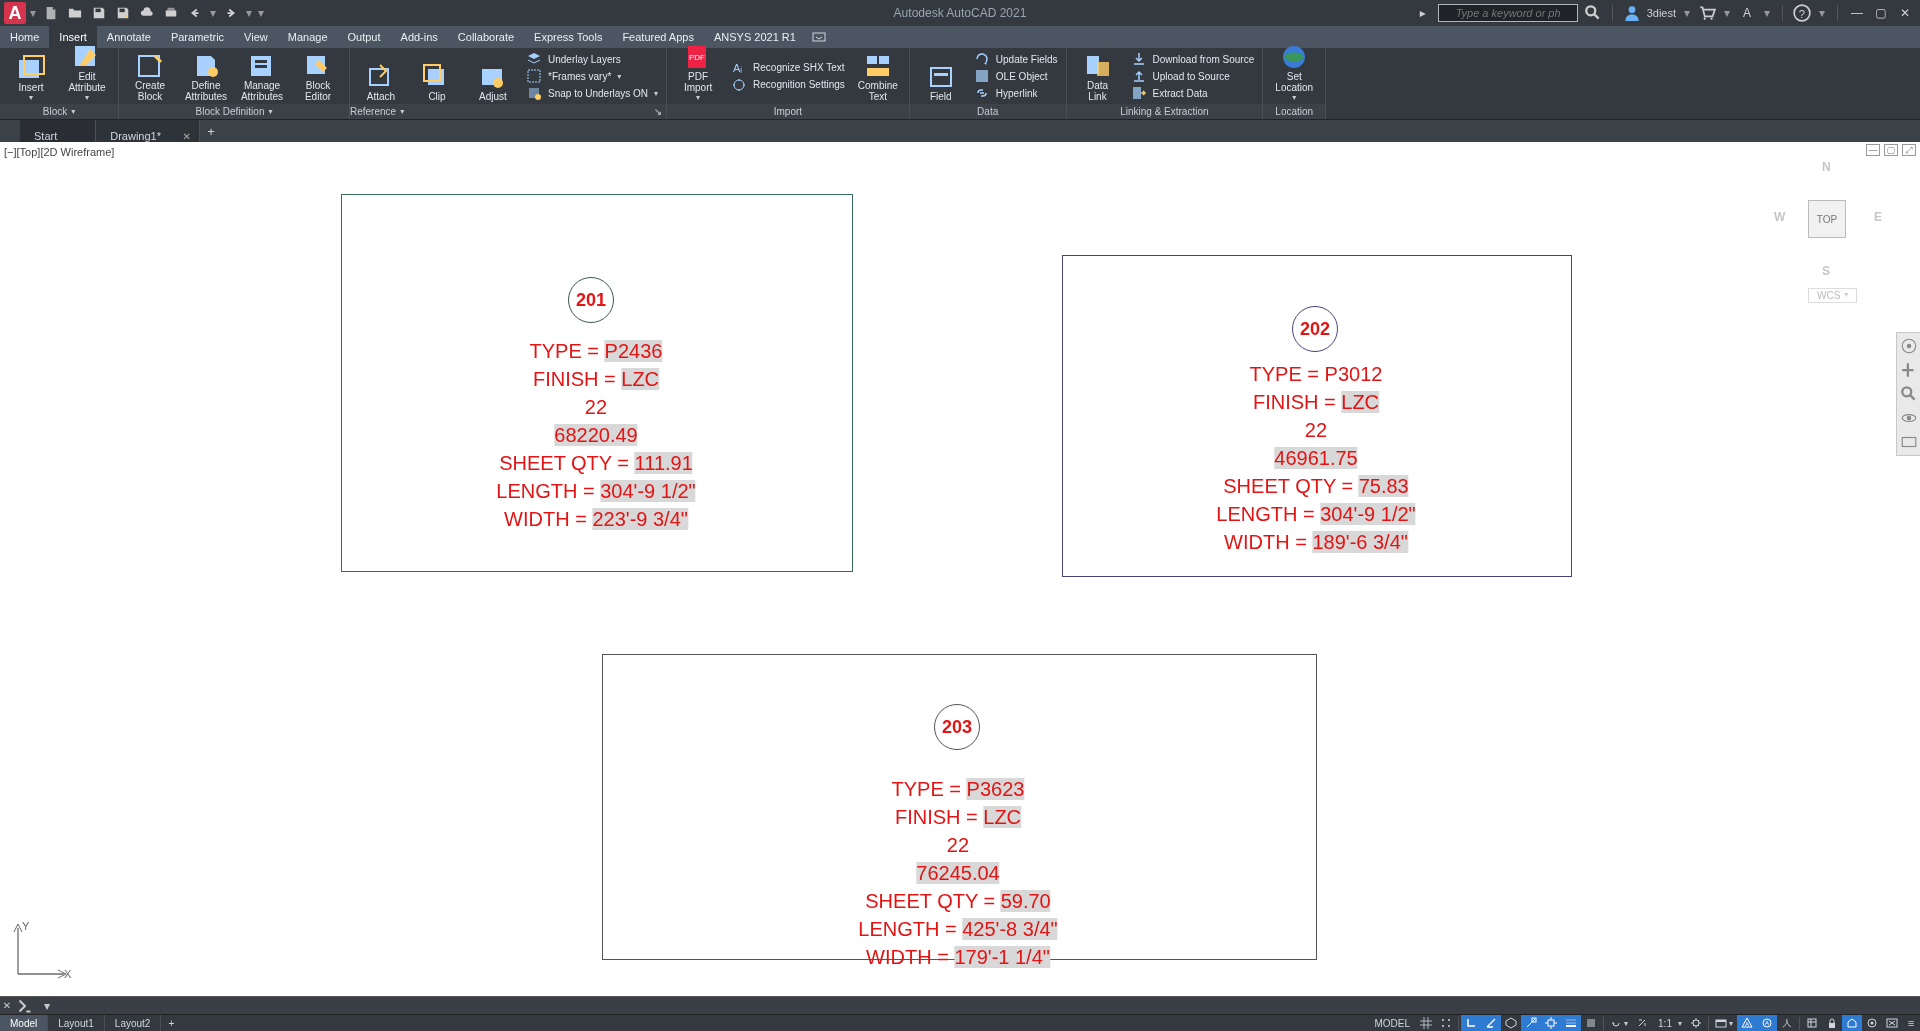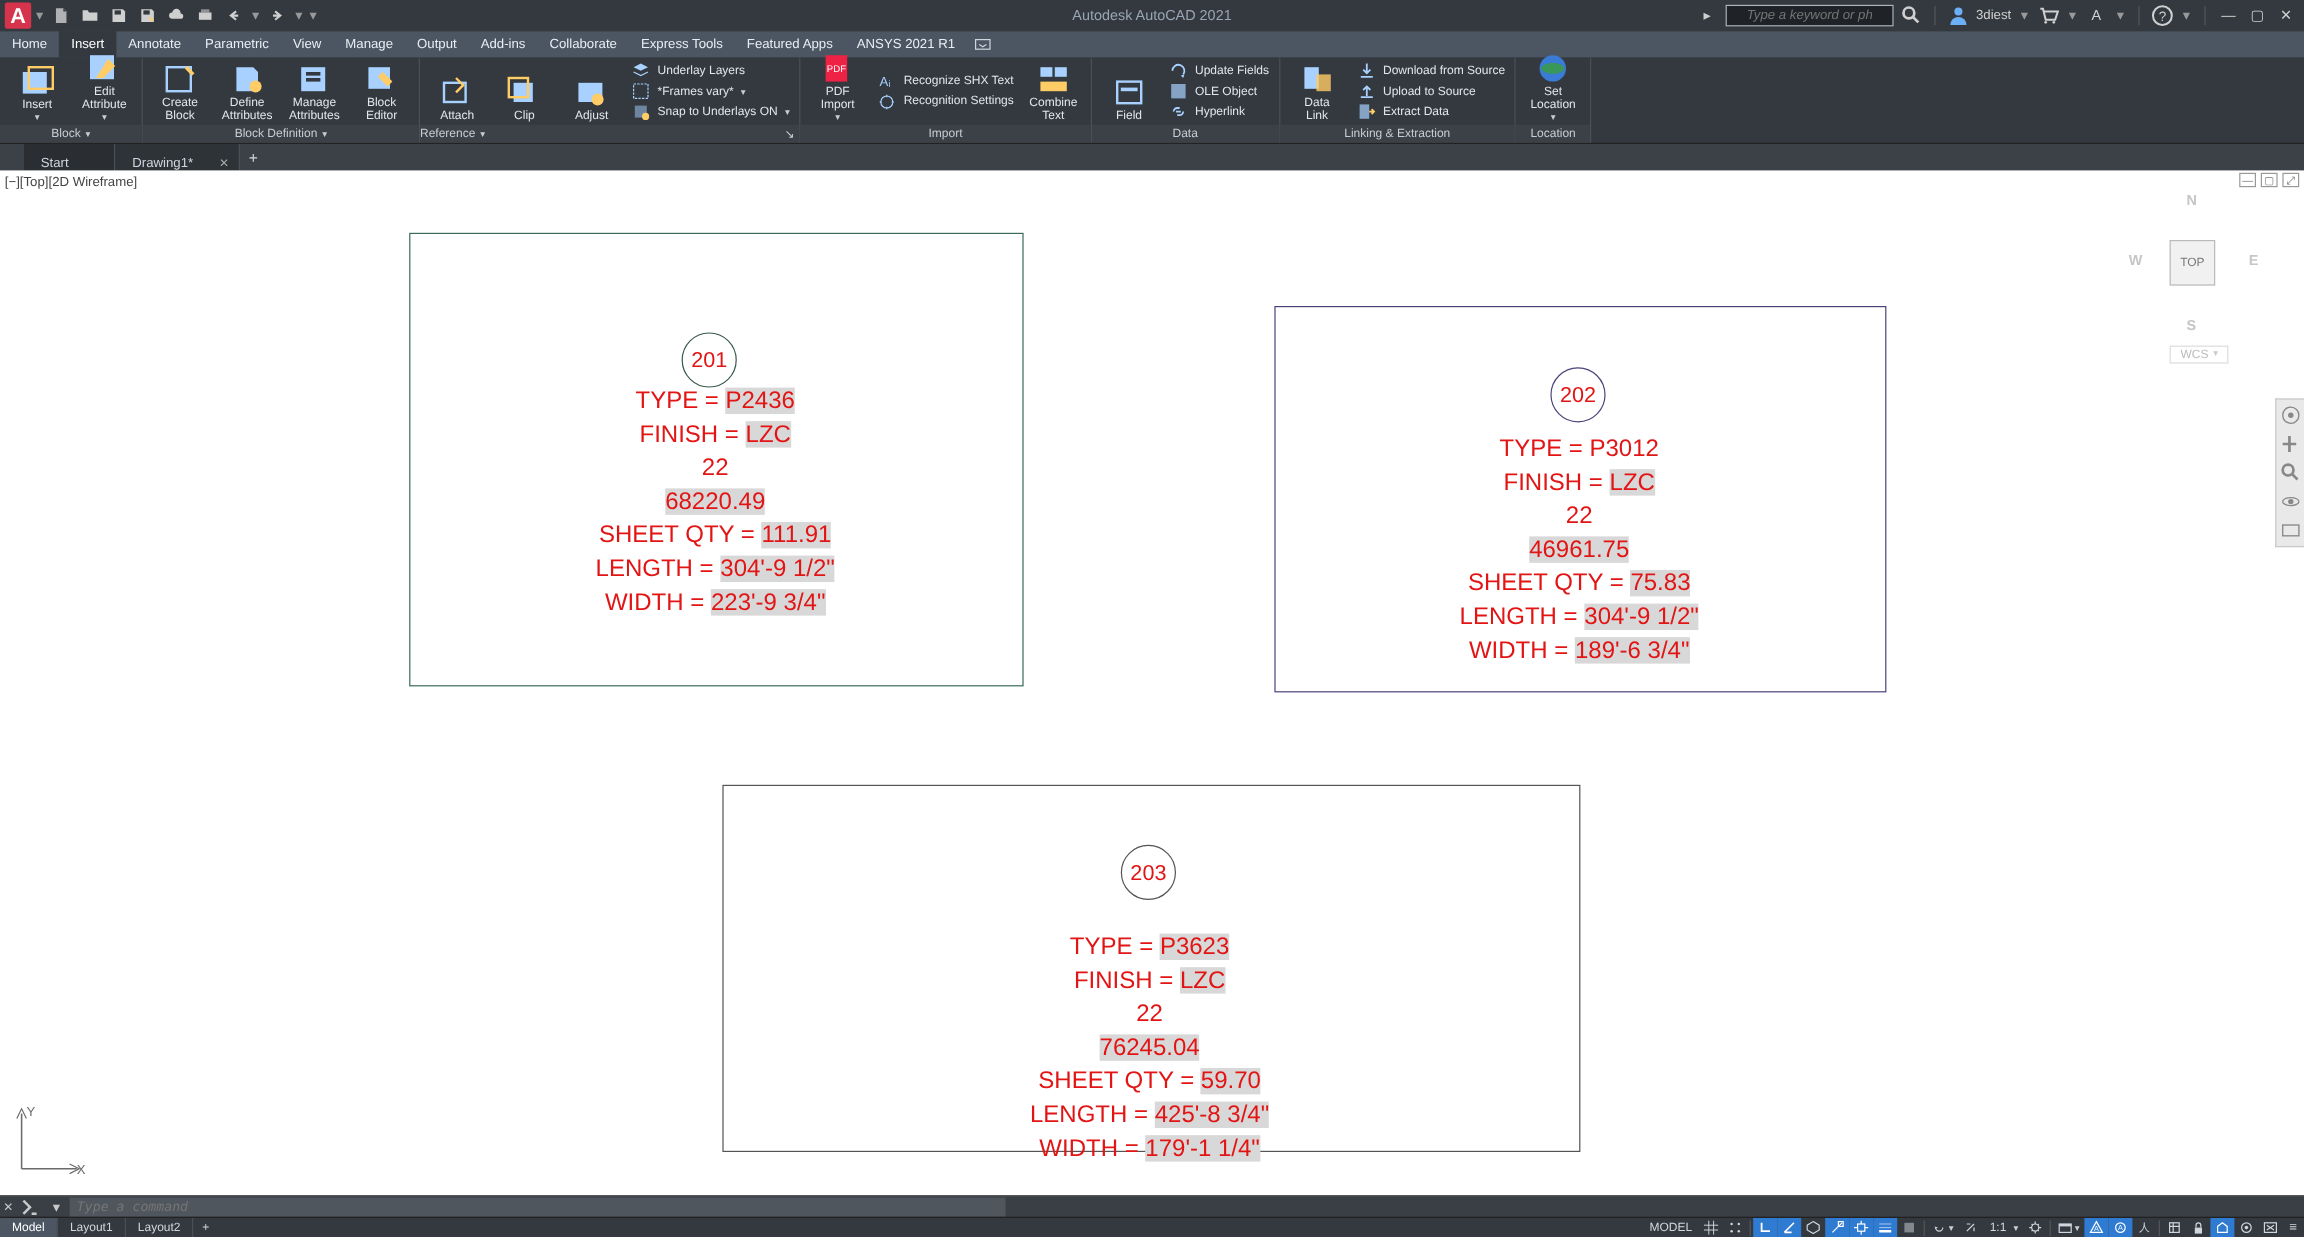--- a/index.html
+++ b/index.html
@@ -51,21 +51,21 @@
 .wcs{position:absolute;top:128px;left:34px;color:#bbb;font-size:10px;border:1px solid #ddd;padding:1px 8px;display:flex;gap:4px}
 .navbar{position:absolute;right:0;top:190px;width:24px;background:#e9e9e9;border:1px solid #c8c8c8;border-right:none;display:flex;flex-direction:column;align-items:center;padding:4px 0;gap:6px}
 .navbar .nb{width:18px;height:18px;display:flex;align-items:center;justify-content:center;color:#888;cursor:pointer}
 .wcontrols{position:absolute;right:4px;top:2px;display:flex;gap:4px}
 .wcontrols span{width:14px;height:12px;border:1px solid #999;color:#777;font-size:9px;display:flex;align-items:center;justify-content:center;cursor:pointer}
 
 .block{position:absolute;border:1.5px solid;background:transparent}
 .b1{left:341px;top:52px;width:512px;height:378px;border-color:#3a6a5a}
 .b2{left:1062px;top:113px;width:510px;height:322px;border-color:#48447a}
 .b3{left:602px;top:512px;width:715px;height:306px;border-color:#545454}
-.tagc{position:absolute;width:46px;height:46px;border:1.4px solid #3a5a4a;border-radius:50%;display:flex;align-items:center;justify-content:center;color:#e21414;font-size:18px;font-weight:400}
+.tagc{position:absolute;width:46px;height:46px;border:1.4px solid #3a5a4a;border-radius:50%;display:flex;align-items:center;justify-content:center;color:#e21414;font-size:18px;font-weight:700}
 .battrs{position:absolute;color:#e21414;font-size:20px;text-align:center;line-height:28px;white-space:nowrap;font-weight:400}
 .hl{background:#d8d8d8}
 
 .ucs{position:absolute;left:8px;bottom:14px;width:66px;height:66px;pointer-events:none}
 .ucs svg{overflow:visible}
 
 .cmdwrap{position:absolute;left:0;right:0;bottom:17px;height:18px;display:flex;align-items:center;background:#3a3f45;border-top:1px solid #555}
 .cmdx{width:14px;color:#c9c9c9;text-align:center;cursor:pointer;font-size:10px}
 .cmdicon{width:22px;height:16px;display:flex;align-items:center;justify-content:center;color:#c9c9c9}
 .cmdinput{flex:0 0 780px;height:16px;background:#4f565d;border:none;color:#bfc6cd;font-size:11px;font-style:italic;font-family:Consolas,monospace;padding:0 6px}
@@ -561,21 +561,21 @@
       </div>
     <div class="nb">
         <svg viewBox="0 0 16 16">
           <rect x="2" y="4" width="12" height="8" fill="none" stroke="currentColor"></rect>
         </svg>
       </div>
   </div>
 
   <div class="block b1"></div>
   <div class="tagc" style="left:568px;top:135px">201</div>
-  <div class="battrs" style="left:494px;top:178px;transform:translateX(-50%);left:596px">
+  <div class="battrs" style="left:494px;top:195px;transform:translateX(-50%);left:596px">
     <div><span>TYPE = </span> <span class="hl">P2436</span></div>
     <div><span>FINISH = </span><span class="hl">LZC</span></div>
     <div>22</div>
     <div><span class="hl">68220.49</span></div>
     <div><span>SHEET QTY = </span><span class="hl">111.91</span></div>
     <div><span>LENGTH = </span><span class="hl">304'-9 1/2"</span></div>
     <div><span>WIDTH = </span><span class="hl">223'-9 3/4"</span></div>
   </div>
 
   <div class="block b2"></div>
@@ -615,21 +615,20 @@
 </div>
 
 <div class="cmdwrap">
   <div class="cmdx">✕</div>
   <div class="cmdicon">
       <svg viewBox="0 0 16 16">
         <path d="M4 4l4 4-4 4M9 12h3" stroke="#c9c9c9" fill="none" stroke-width="1.5"></path>
       </svg>
     </div>
   <div class="cmdicon">▾</div>
-  <input class="cmdinput" placeholder="Type a command" style="">
   <div class="cmdfill"></div>
 </div>
 
 <div class="bottom">
   <div class="ltab active">Model</div>
   <div class="ltab">Layout1</div>
   <div class="ltab">Layout2</div>
   <div class="ltadd">+</div>
   <div class="statfill"></div>
   <div class="statr">

